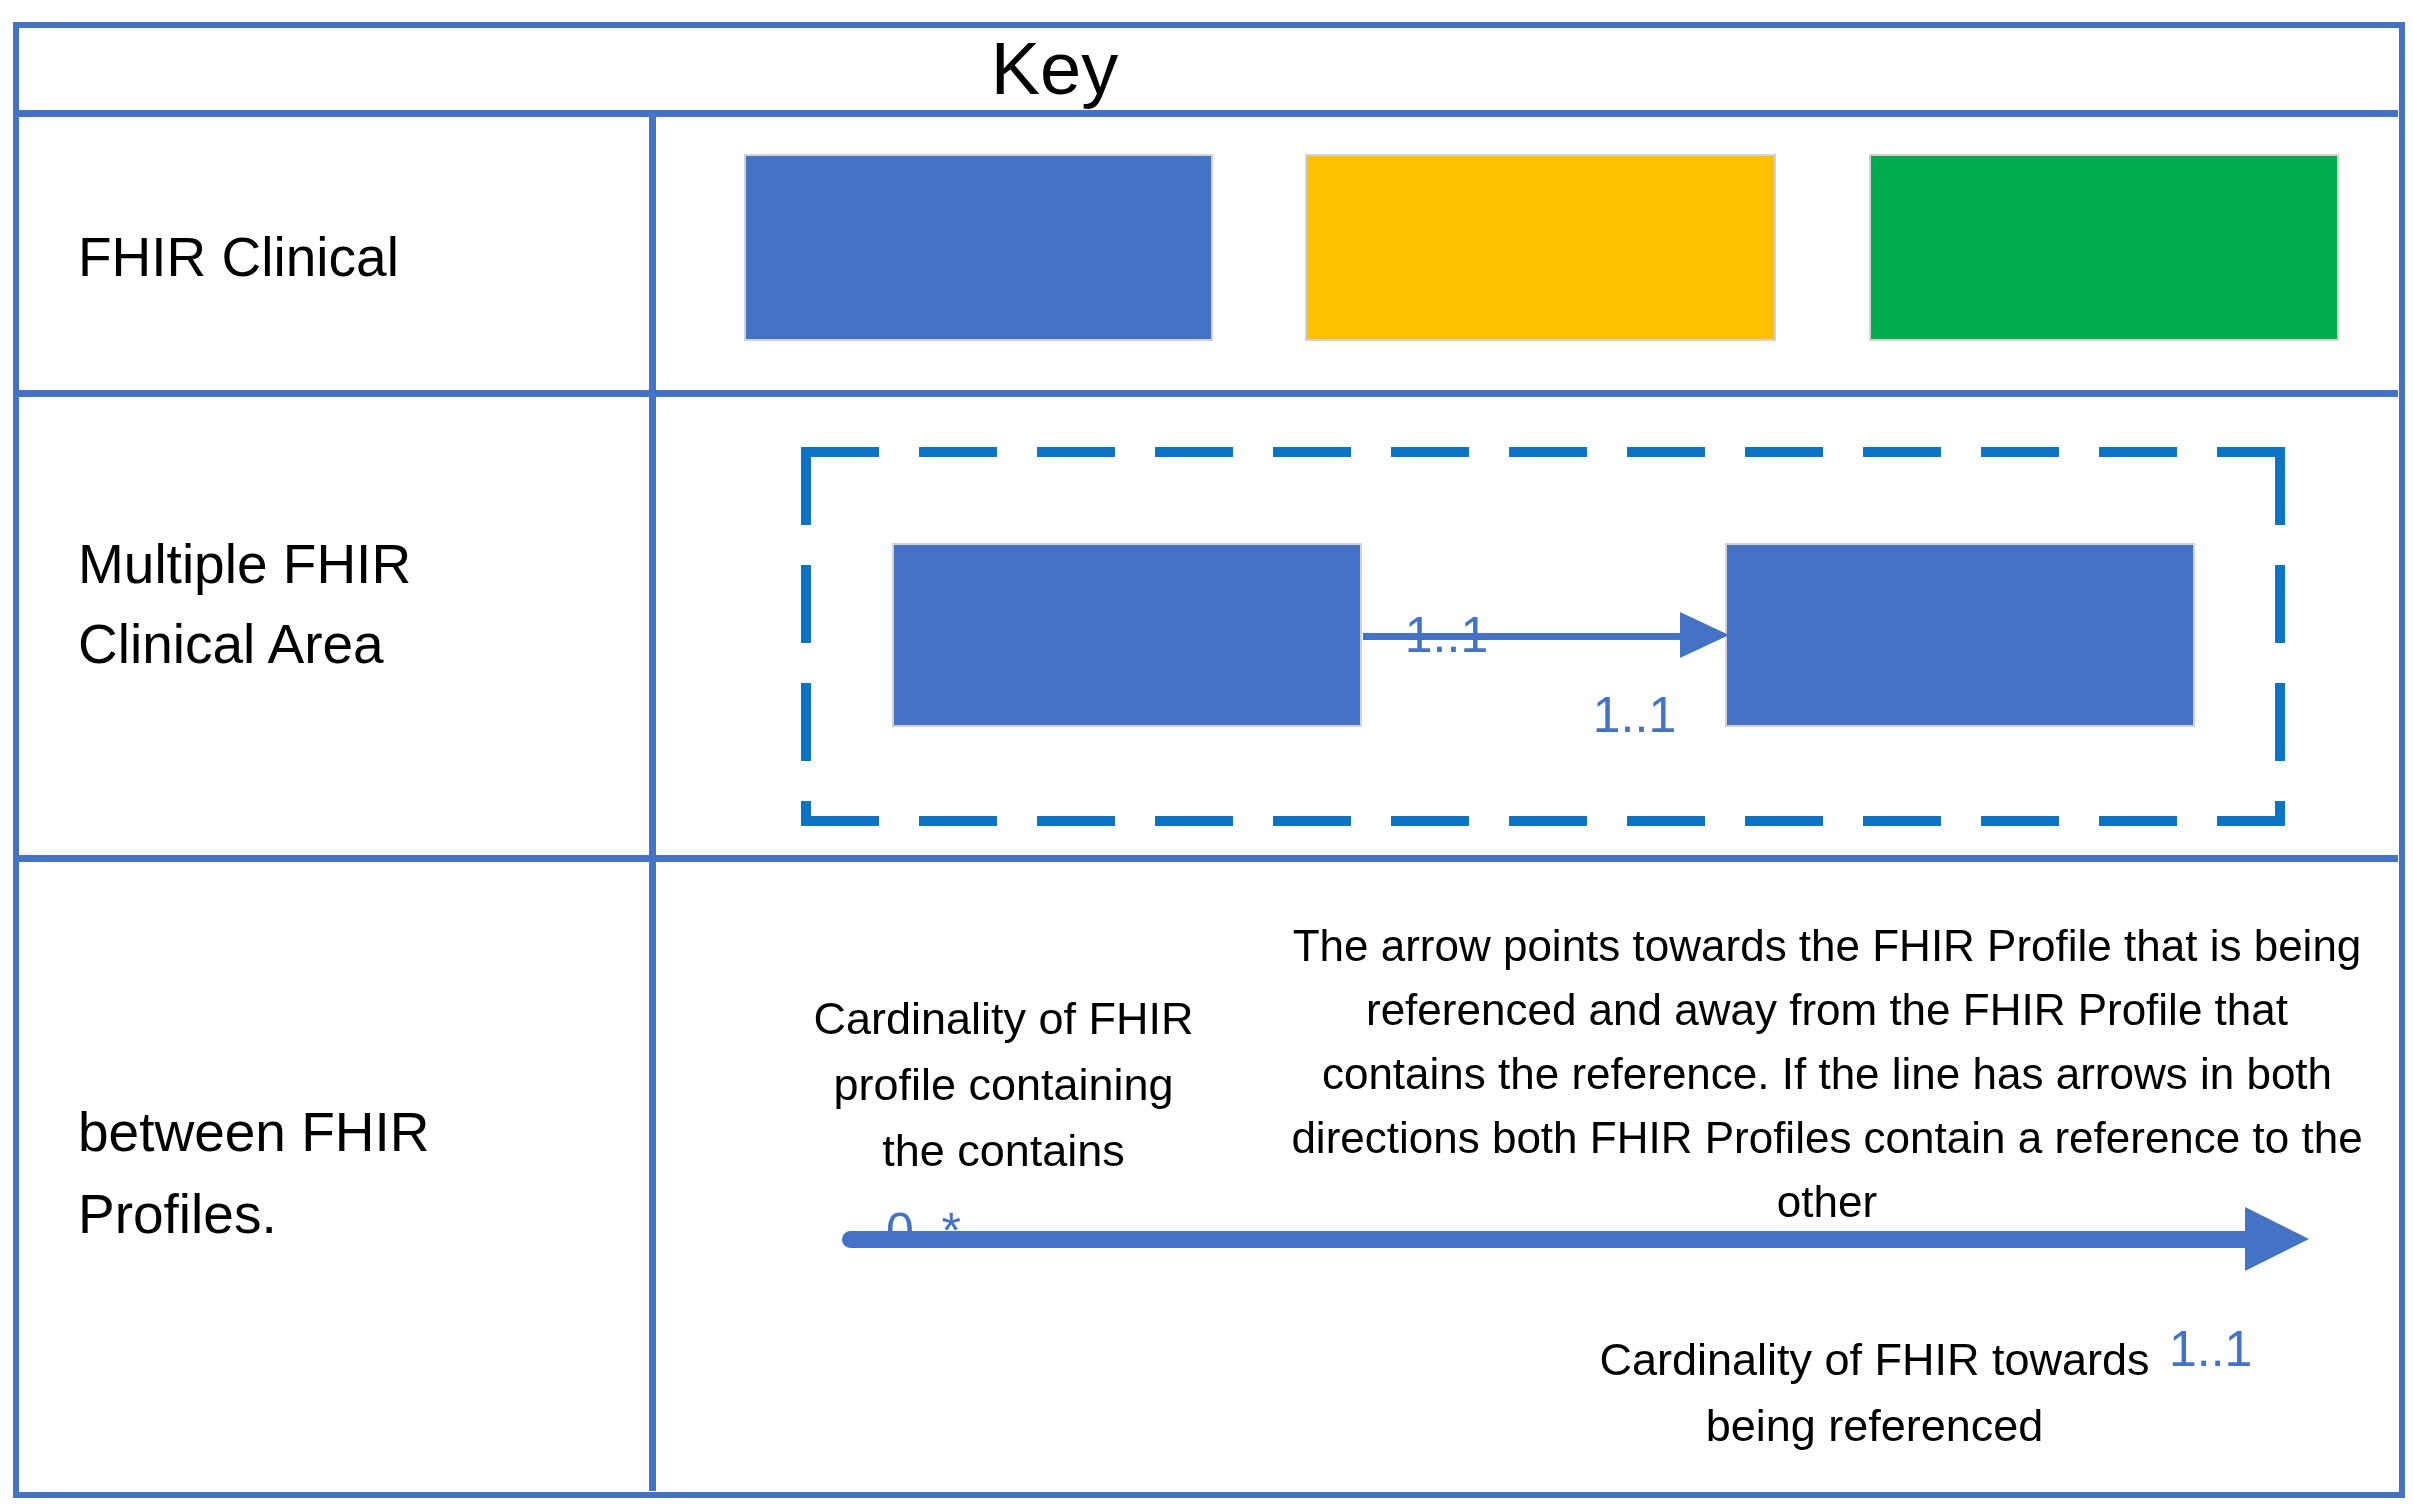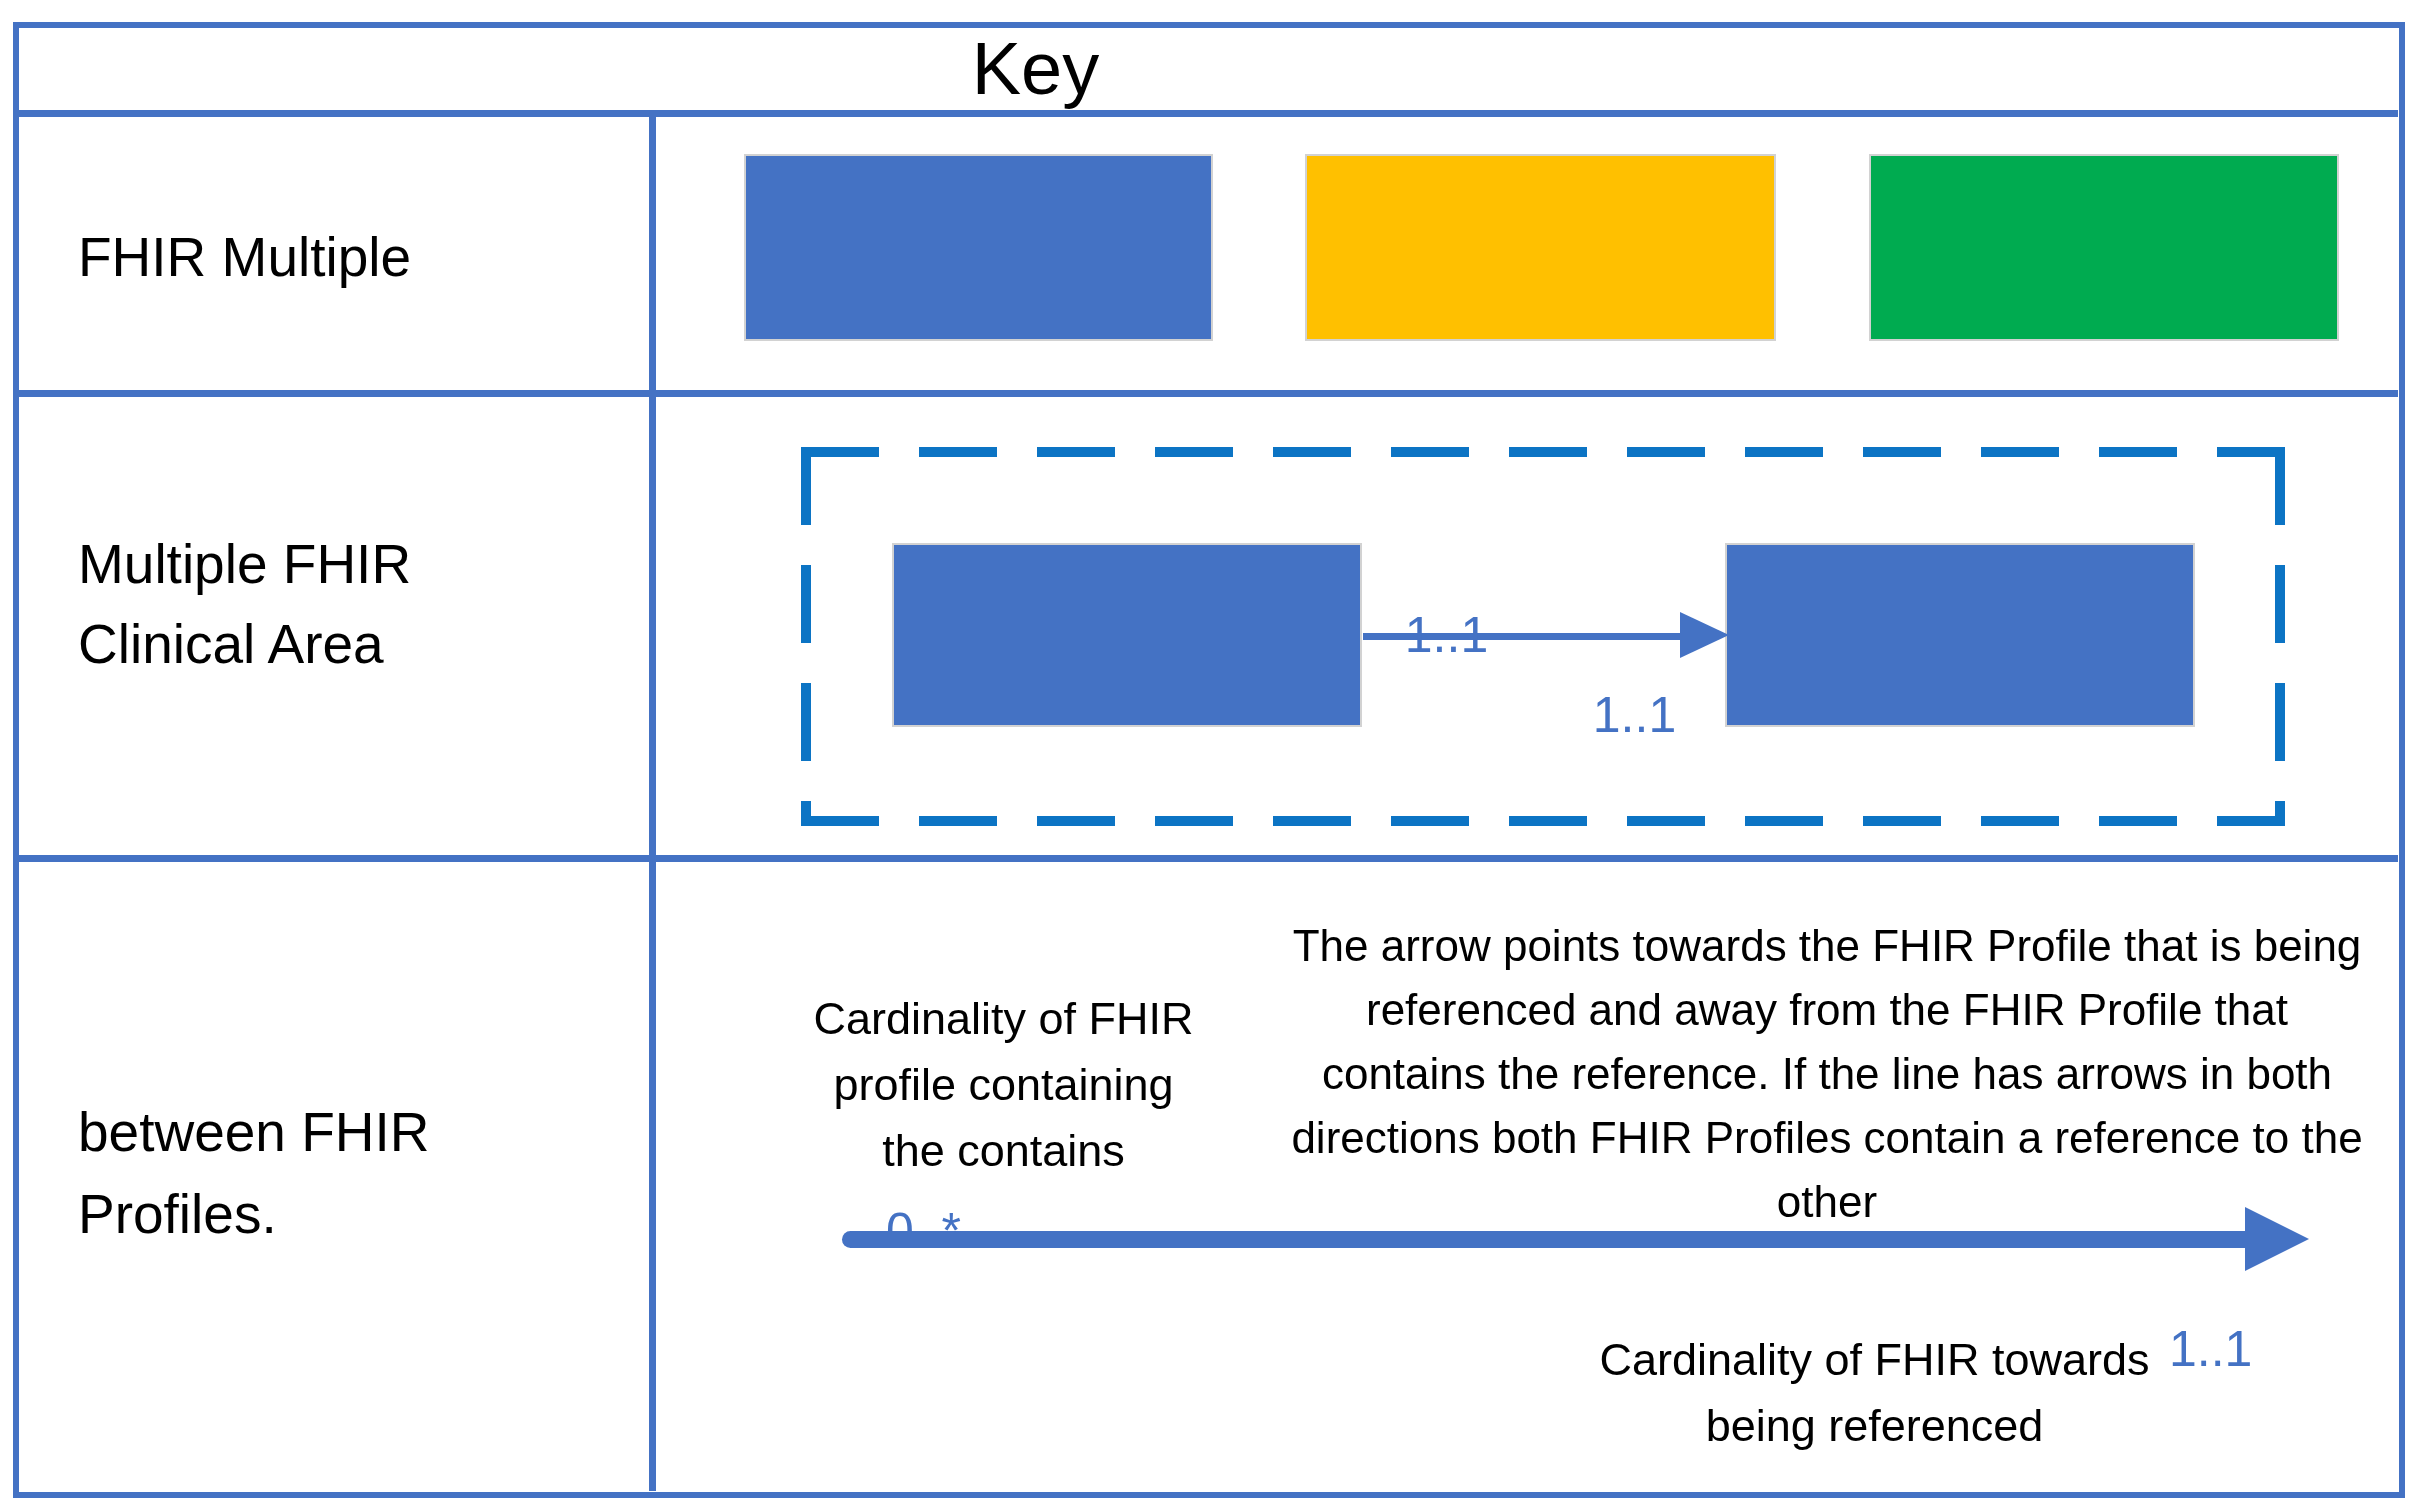--- a/index.html
+++ b/index.html
@@ -26,21 +26,21 @@
   .grid-v {
     position: absolute; left: 649px; top: 116px; width: 7px; height: 1375px;
     background: var(--table-border, #4472C4);
   }
   #hline-header { top: 110px; }
   #hline-row1   { top: 390px; }
   #hline-row2   { top: 855px; }
 
   
   .key-title {
-    position: absolute; left: 10px; top: 25px; width: 2051px; height: 88px;
+    position: absolute; left: 29px; top: 25px; width: 2051px; height: 88px;
     display: flex; align-items: center; justify-content: center;
     font-size: 74px; line-height: 1;
   }
 
   
   .cell-label { position: absolute; left: 78px; font-size: 55px; }
   .cell-label .ln { line-height: 80px; white-space: nowrap; }
   #label-row1 { top: 226px; }
   #label-row1 .ln { line-height: 63px; }
   #label-row2 { top: 524px; }
@@ -126,21 +126,21 @@
 
   <div class="table-frame"></div>
   <div class="grid-h" id="hline-header"></div>
   <div class="grid-h" id="hline-row1"></div>
   <div class="grid-h" id="hline-row2"></div>
   <div class="grid-v"></div>
 
   <div class="key-title">Key</div>
 
   <div class="cell-label" id="label-row1">
-    <div class="ln">FHIR Multiple</div>
+    <div class="ln">FHIR Clinical</div>
   </div>
   <div class="swatch" id="swatch-blue"></div>
   <div class="swatch" id="swatch-yellow"></div>
   <div class="swatch" id="swatch-green"></div>
 
   <div class="cell-label" id="label-row2">
     <div class="ln">Multiple FHIR</div>
     <div class="ln">Clinical Area</div>
   </div>
   <div class="dashed-box"></div>

